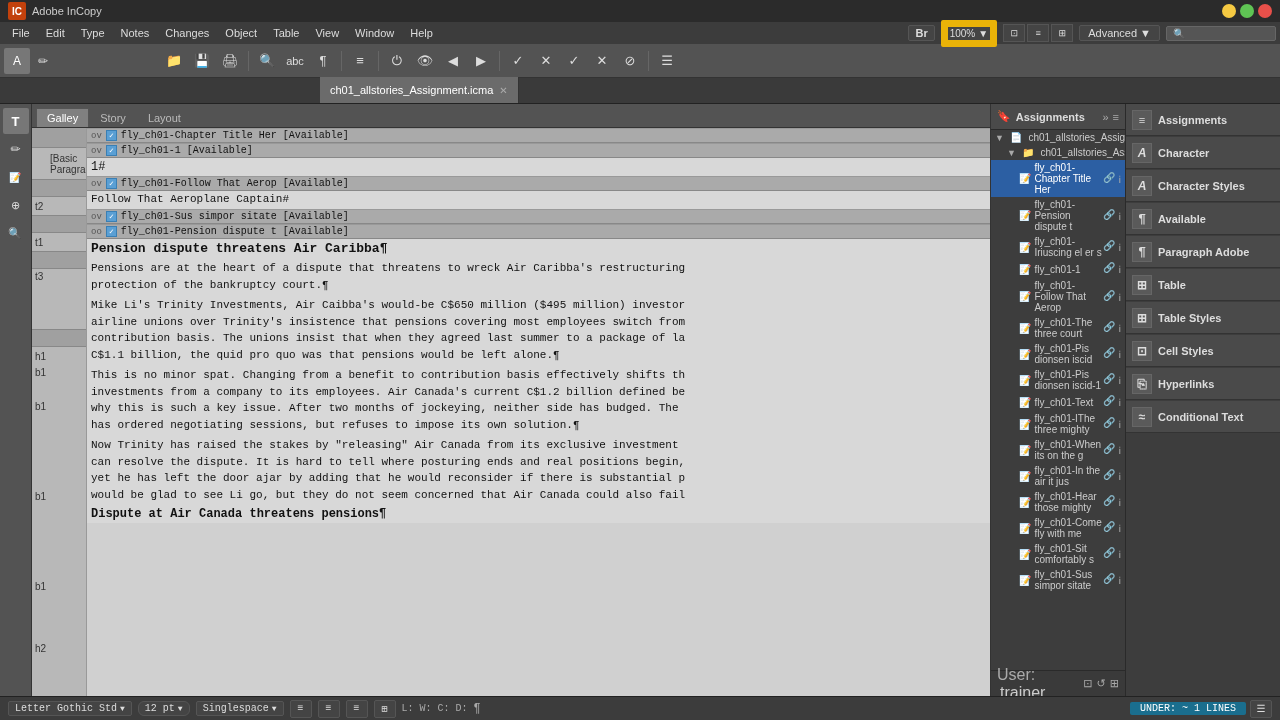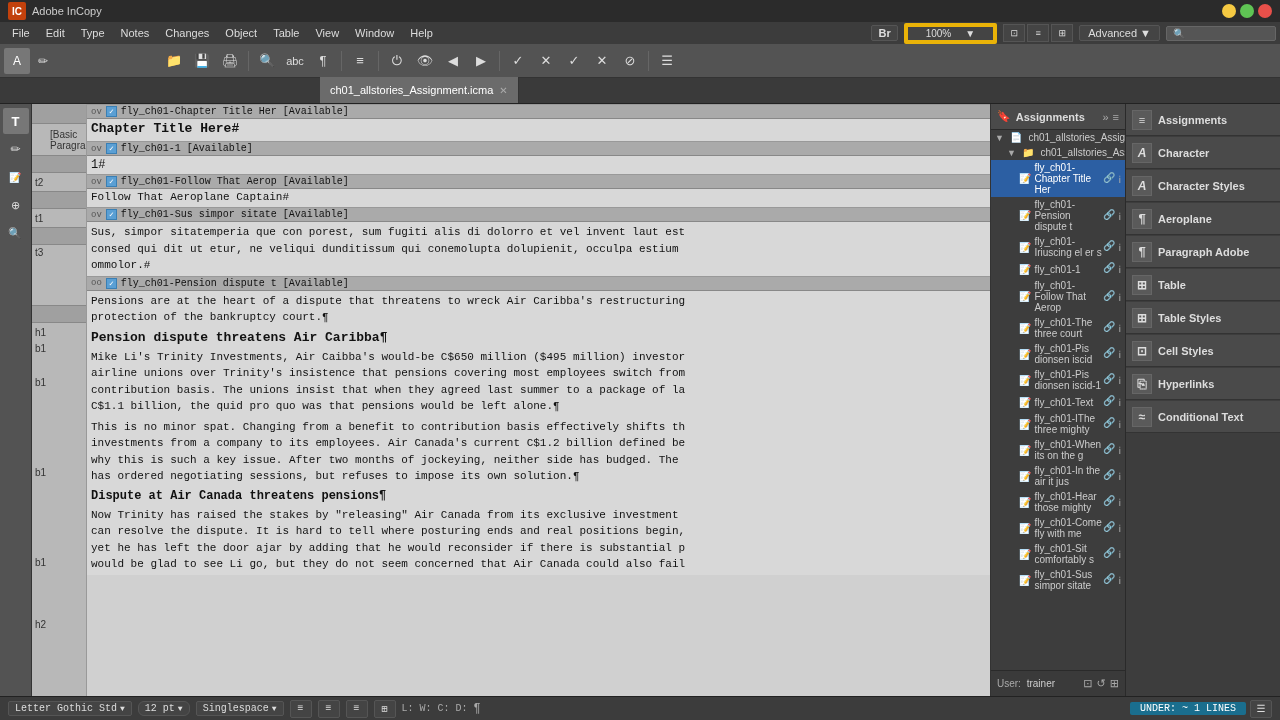--- a/index.html
+++ b/index.html
@@ -85,21 +85,21 @@
   <div class="menu-item">Object</div>
   <div class="menu-item">Table</div>
   <div class="menu-item">View</div>
   <div class="menu-item">Window</div>
   <div class="menu-item">Help</div>
   <div style="flex:1;"></div>
   <div style="display:flex;align-items:center;gap:6px;">
     <div style="display:flex;align-items:center;gap:3px;background:#444;border:1px solid #555;border-radius:2px;padding:1px 6px;color:#ddd;font-size:10px;cursor:pointer;">
       <span style="font-weight:bold;font-size:11px;">Br</span>
     </div>
-    <div style="display:flex;align-items:center;gap:14px;background:#444;border:4px solid #eab308;border-radius:2px;padding:1px 18px;color:#ddd;font-size:10px;cursor:pointer;">
+    <div style="display:flex;align-items:center;gap:3px;background:#444;border:7px solid #eab308;border-radius:2px;padding:1px 2px;color:#ddd;font-size:10px;cursor:pointer;">
       <span>100%</span>
       <span>▼</span>
     </div>
     <div style="display:flex;gap:2px;">
       <div style="width:22px;height:18px;background:#444;border:1px solid #555;display:flex;align-items:center;justify-content:center;cursor:pointer;color:#ddd;font-size:9px;">⊡</div>
       <div style="width:22px;height:18px;background:#444;border:1px solid #555;display:flex;align-items:center;justify-content:center;cursor:pointer;color:#ddd;font-size:9px;">≡</div>
       <div style="width:22px;height:18px;background:#444;border:1px solid #555;display:flex;align-items:center;justify-content:center;cursor:pointer;color:#ddd;font-size:9px;">⊞</div>
     </div>
     <div style="display:flex;align-items:center;gap:3px;background:#444;border:1px solid #555;border-radius:2px;padding:1px 8px;color:#ddd;font-size:11px;cursor:pointer;">
       <span>Advanced</span>
@@ -155,20 +155,25 @@
   <div id="left-sidebar">
     <div class="side-tool active" style="color:#fff;font-weight:bold;font-size:13px;">T</div>
     <div class="side-tool">✏</div>
     <div class="side-tool" style="font-size:10px;">📝</div>
     <div class="side-tool" style="font-size:11px;">⊕</div>
     <div class="side-tool" style="font-size:11px;">🔍</div>
   </div>
 
   <div id="main-content">
 
+    <div id="panel-tabs">
+      <div class="panel-tab active">Galley</div>
+      <div class="panel-tab">Story</div>
+      <div class="panel-tab">Layout</div>
+    </div>
 
     <div id="content-wrapper">
 
       <div id="labels-col" style="width:55px;background:#b8b8b8;border-right:1px solid #999;padding-top:0;overflow:hidden;">
 
         <div style="height:20px;background:#a0a0a0;border-bottom:1px solid #888;"></div>
         <div style="font-size:10px;color:#333;padding:2px 18px;height:31px;display:flex;align-items:center;">[Basic Paragraph]</div>
         <div style="height:18px;background:#a0a0a0;border-bottom:1px solid #888;border-top:1px solid #888;"></div>
         <div style="font-size:10px;color:#333;padding:2px 3px;height:18px;display:flex;align-items:center;">t2</div>
         <div style="height:18px;background:#a0a0a0;border-bottom:1px solid #888;border-top:1px solid #888;"></div>
@@ -185,21 +190,20 @@
       </div>
 
       <div id="editor-col" style="flex:1;background:#d0d0d0;overflow-y:auto;font-family:'Courier New',monospace;font-size:11px;">
 
         <div>
           <div style="background:#aaa;padding:1px 4px;display:flex;align-items:center;gap:4px;font-size:10px;color:#111;border-bottom:1px solid #888;border-top:1px solid #999;">
             <span style="font-size:9px;color:#555;">ov</span>
             <span style="width:11px;height:11px;background:#5a9fd4;border:1px solid #3a7fb4;display:flex;align-items:center;justify-content:center;font-size:8px;color:white;">✓</span>
             <span>fly_ch01-Chapter Title Her [Available]</span>
           </div>
-          <div style="background:#d8d8d8;padding:2px 4px;font-size:13px;font-weight:bold;color:#111;min-height:22px;cursor:text;">Chapter Title Here#</div>
         </div>
 
         <div>
           <div style="background:#aaa;padding:1px 4px;display:flex;align-items:center;gap:4px;font-size:10px;color:#111;border-bottom:1px solid #888;border-top:1px solid #999;">
             <span style="font-size:9px;color:#555;">ov</span>
             <span style="width:11px;height:11px;background:#5a9fd4;border:1px solid #3a7fb4;display:flex;align-items:center;justify-content:center;font-size:8px;color:white;">✓</span>
             <span>fly_ch01-1 [Available]</span>
           </div>
           <div style="background:#d8d8d8;padding:2px 4px;font-size:12px;color:#111;min-height:18px;cursor:text;">1#</div>
         </div>
@@ -212,39 +216,38 @@
           </div>
           <div style="background:#d8d8d8;padding:2px 4px;font-size:11px;color:#111;min-height:18px;cursor:text;">Follow That Aeroplane Captain#</div>
         </div>
 
         <div>
           <div style="background:#aaa;padding:1px 4px;display:flex;align-items:center;gap:4px;font-size:10px;color:#111;border-bottom:1px solid #888;border-top:1px solid #999;">
             <span style="font-size:9px;color:#555;">ov</span>
             <span style="width:11px;height:11px;background:#5a9fd4;border:1px solid #3a7fb4;display:flex;align-items:center;justify-content:center;font-size:8px;color:white;">✓</span>
             <span>fly_ch01-Sus simpor sitate [Available]</span>
           </div>
-          <div style="background:#d8d8d8;padding:2px 4px;font-size:11px;color:#111;cursor:text;line-height:1.5;">Sus, simpor sitatemperia que con porest, sum fugiti alis di dolorro et vel invent laut est<br>consed qui dit ut etur, ne veliqui dunditissum qui conemolupta dolupienit, occulpa estium<br>ommolor.#</div>
         </div>
 
         <div>
           <div style="background:#aaa;padding:1px 4px;display:flex;align-items:center;gap:4px;font-size:10px;color:#111;border-bottom:1px solid #888;border-top:1px solid #999;">
             <span style="font-size:9px;color:#555;">oo</span>
             <span style="width:11px;height:11px;background:#5a9fd4;border:1px solid #3a7fb4;display:flex;align-items:center;justify-content:center;font-size:8px;color:white;">✓</span>
             <span>fly_ch01-Pension dispute t [Available]</span>
           </div>
+          <div style="background:#d8d8d8;padding:2px 4px;font-size:13px;font-weight:bold;color:#111;cursor:text;">Pension dispute threatens Air Caribba¶</div>
           <div style="background:#d8d8d8;padding:2px 4px;font-size:11px;color:#111;cursor:text;line-height:1.5;">Pensions are at the heart of a dispute that threatens to wreck Air Caribba's restructuring<br>protection of the bankruptcy court.¶</div>
-          <div style="background:#d8d8d8;padding:2px 4px;font-size:13px;font-weight:bold;color:#111;cursor:text;">Pension dispute threatens Air Caribba¶</div>
           <div style="background:#d8d8d8;padding:2px 4px;font-size:11px;color:#111;cursor:text;line-height:1.5;">Mike Li's Trinity Investments, Air Caibba's would-be C$650 million ($495 million) investor<br>airline unions over Trinity's insistence that pensions covering most employees switch from<br>contribution basis. The unions insist that when they agreed last summer to a package of la<br>C$1.1 billion, the quid pro quo was that pensions would be left alone.¶</div>
           <div style="background:#d8d8d8;padding:2px 4px;font-size:11px;color:#111;cursor:text;line-height:1.5;position:relative;">
             
             This is no minor spat. Changing from a benefit to contribution basis effectively shifts th<br>investments from a company to its employees. Air Canada's current C$1.2 billion defined be<br>why this is such a key issue. After two months of jockeying, neither side has budged. The<br>has ordered negotiating sessions, but refuses to impose its own solution.¶</div>
-          <div style="background:#d8d8d8;padding:2px 4px;font-size:12px;font-weight:bold;color:#111;cursor:text;">Dispute at Air Canada threatens pensions¶</div>
           <div style="background:#d8d8d8;padding:2px 4px;font-size:11px;color:#111;cursor:text;line-height:1.5;position:relative;">
             
             Now Trinity has raised the stakes by "releasing" Air Canada from its exclusive investment<br>can resolve the dispute. It is hard to tell where posturing ends and real positions begin,<br>yet he has left the door ajar by adding that he would reconsider if there is substantial p<br>would be glad to see Li go, but they do not seem concerned that Air Canada could also fail</div>
+          <div style="background:#d8d8d8;padding:2px 4px;font-size:12px;font-weight:bold;color:#111;cursor:text;">Dispute at Air Canada threatens pensions¶</div>
         </div>
       </div>
     </div>
   </div>
 
   <div id="right-panel" style="display:flex;width:290px;border-left:1px solid #333;">
 
     <div id="assignments-panel" style="flex:1;background:#3d3d3d;display:flex;flex-direction:column;overflow:hidden;">
       <div style="height:26px;background:#4a4a4a;display:flex;align-items:center;justify-content:space-between;padding:0 6px;border-bottom:1px solid #2a2a2a;">
         <div style="display:flex;align-items:center;gap:5px;">
@@ -395,21 +398,21 @@
           <span style="font-size:10px;margin-right:3px;color:#aaa;">📝</span>
           <span>fly_ch01-Sus simpor sitate</span>
           <span style="margin-left:auto;display:flex;gap:3px;">
             <span style="color:#aaa;font-size:10px;cursor:pointer;">🔗</span>
             <span style="color:#aaa;font-size:10px;cursor:pointer;">ℹ</span>
           </span>
         </div>
       </div>
 
       <div style="height:26px;background:#3a3a3a;border-top:1px solid #2a2a2a;display:flex;align-items:center;justify-content:space-between;padding:0 6px;">
-        <span style="color:#aaa;font-size:10px;">
+        <span style="color:#aaa;font-size:16px;">
           <span>User:</span>
           <span style="color:#ccc;margin-left:3px;">trainer</span>
         </span>
         <div style="display:flex;gap:4px;">
           <span style="color:#aaa;font-size:11px;cursor:pointer;">⊡</span>
           <span style="color:#aaa;font-size:11px;cursor:pointer;">↺</span>
           <span style="color:#aaa;font-size:11px;cursor:pointer;">⊞</span>
         </div>
       </div>
     </div>
@@ -426,21 +429,21 @@
         <span>Character</span>
       </div>
 
       <div class="styles-section-header" style="height:32px;background:#4a4a4a;display:flex;align-items:center;padding:0 6px;gap:6px;color:#ddd;font-size:11px;font-weight:600;cursor:pointer;border-bottom:1px solid #333;margin-top:1px;">
         <div style="width:20px;height:20px;background:#5a5a5a;border:1px solid #666;display:flex;align-items:center;justify-content:center;font-size:12px;color:#ddd;font-style:italic;">A</div>
         <span>Character Styles</span>
       </div>
 
       <div class="styles-section-header" style="height:32px;background:#4a4a4a;display:flex;align-items:center;padding:0 6px;gap:6px;color:#ddd;font-size:11px;font-weight:600;cursor:pointer;border-bottom:1px solid #333;margin-top:1px;">
         <div style="width:20px;height:20px;background:#5a5a5a;border:1px solid #666;display:flex;align-items:center;justify-content:center;font-size:13px;color:#ddd;">¶</div>
-        <span>Aeroplane</span>
+        <span>Available</span>
       </div>
 
       <div class="styles-section-header" style="height:32px;background:#4a4a4a;display:flex;align-items:center;padding:0 6px;gap:6px;color:#ddd;font-size:11px;font-weight:600;cursor:pointer;border-bottom:1px solid #333;margin-top:1px;">
         <div style="width:20px;height:20px;background:#5a5a5a;border:1px solid #666;display:flex;align-items:center;justify-content:center;font-size:13px;color:#ddd;">¶</div>
         <span>Paragraph Adobe</span>
       </div>
 
       <div class="styles-section-header" style="height:32px;background:#4a4a4a;display:flex;align-items:center;padding:0 6px;gap:6px;color:#ddd;font-size:11px;font-weight:600;cursor:pointer;border-bottom:1px solid #333;margin-top:1px;">
         <div style="width:20px;height:20px;background:#5a5a5a;border:1px solid #666;display:flex;align-items:center;justify-content:center;font-size:12px;color:#ddd;">⊞</div>
         <span>Table</span>

